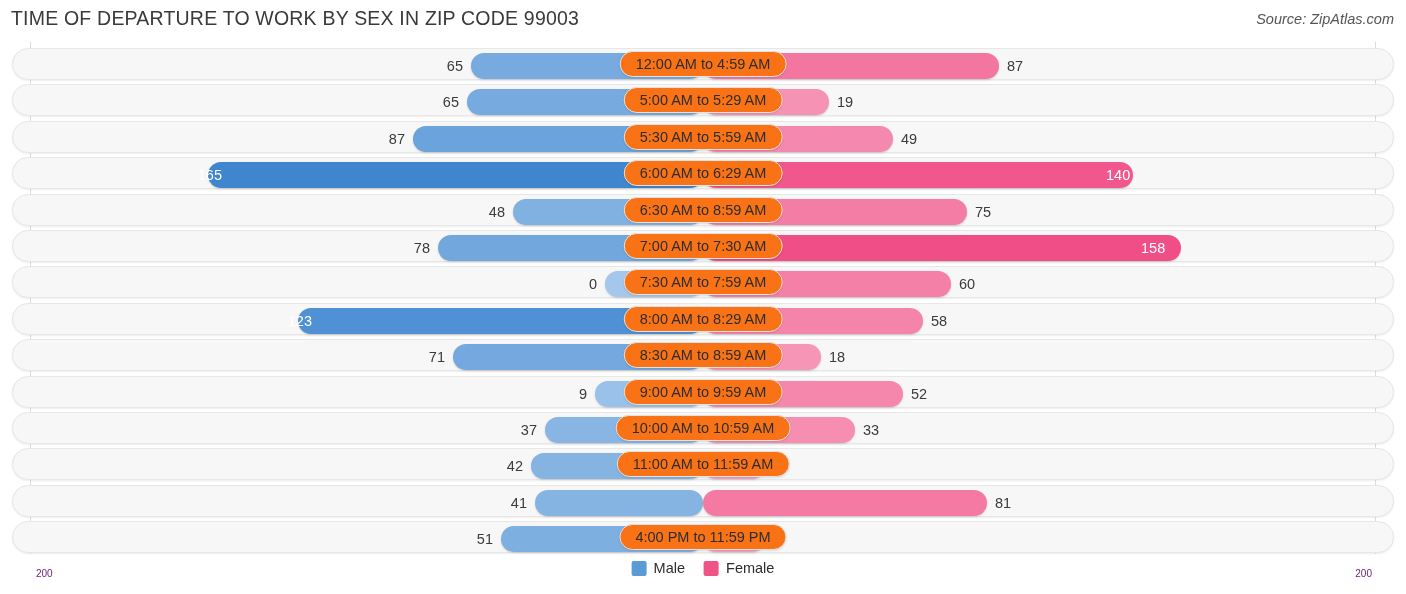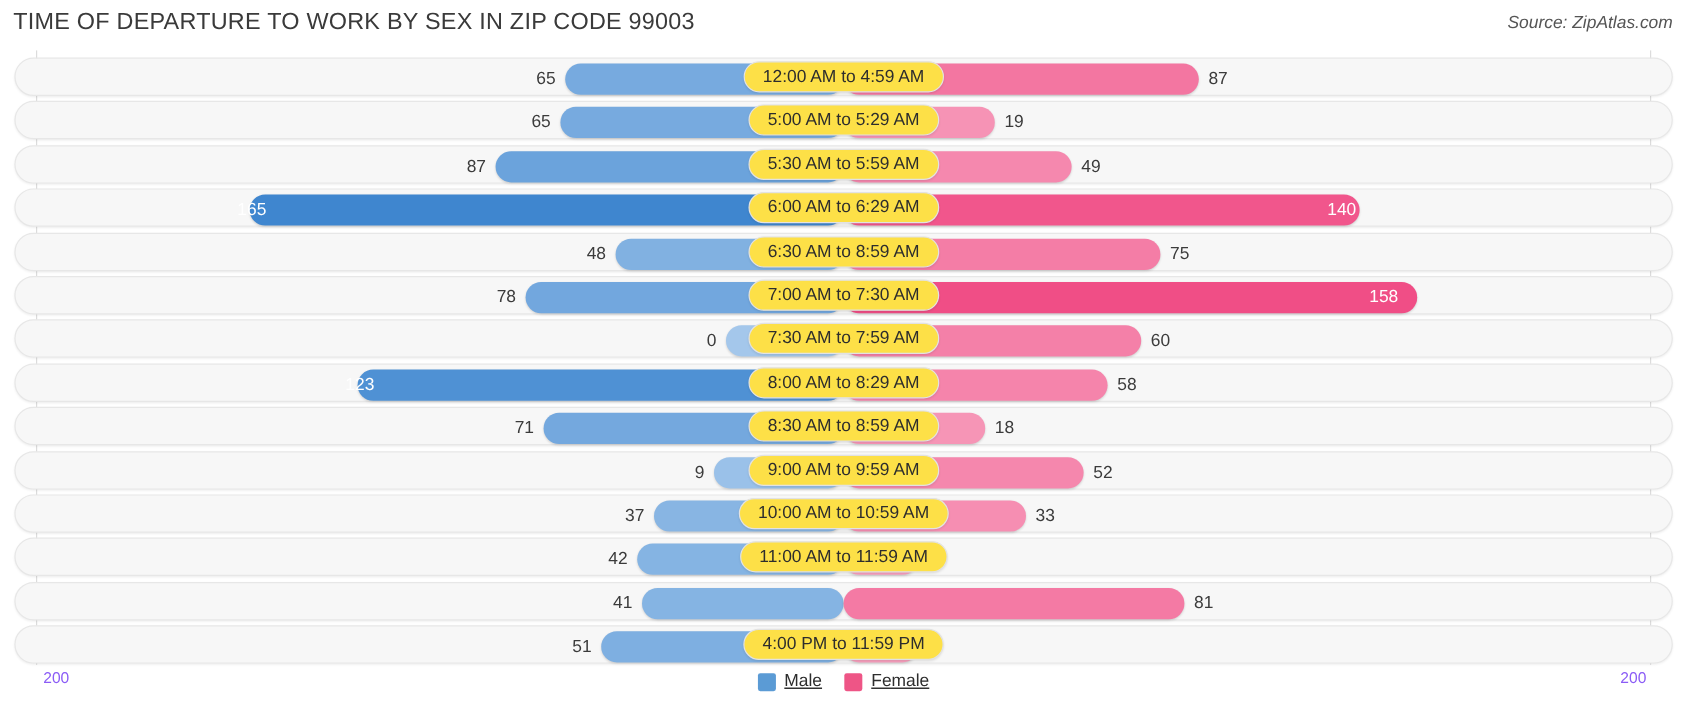--- a/index.html
+++ b/index.html
@@ -59,36 +59,36 @@
 
   .val {
     position: absolute; top: 0; height: 26px; line-height: 26px;
     font-size: 14.5px; color: #3b3b3b; white-space: nowrap;
   }
   .val.inside { color: #ffffff; }
 
   .catlabel {
     position: absolute; top: 3px; height: 26px; line-height: 25px;
     left: 50%; transform: translateX(-50%);
-    background: #fde047; border: 1px solid #e2e2e2; border-radius: 13px;
+    background: #f97316; border: 1px solid #e2e2e2; border-radius: 13px;
     padding: 0 15px; font-size: 14.5px; color: #2d2d2d; white-space: nowrap;
     box-shadow: 0 1px 2px rgba(0,0,0,.10);
     z-index: 5;
   }
 
   
   .footer { position: absolute; left: 0; top: 556px; width: 1406px; height: 38px; }
-  .axis-val { position: absolute; top: 1px; font-size: 13px; color: #8b5cf6; }
+  .axis-val { position: absolute; top: 12px; font-size: 10px; color: #701a75; }
   .axis-val.l { left: 36px; }
   .axis-val.r { right: 34px; }
   .legend {
     position: absolute; left: 50%; transform: translateX(-50%); top: 4px;
     display: flex; align-items: center; gap: 19px;
   }
-  .leg { display: flex; align-items: center; gap: 7px; text-decoration: underline; }
+  .leg { display: flex; align-items: center; gap: 7px; }
   .swatch { width: 15px; height: 15px; border-radius: 2px; display: block; }
   .leg-label { font-size: 14.5px; color: #2d2d2d; }
 </style>
 </head>
 <body>
 
 <div id="root">
 
   <div class="header">
     <div class="title">TIME OF DEPARTURE TO WORK BY SEX IN ZIP CODE 99003</div>

